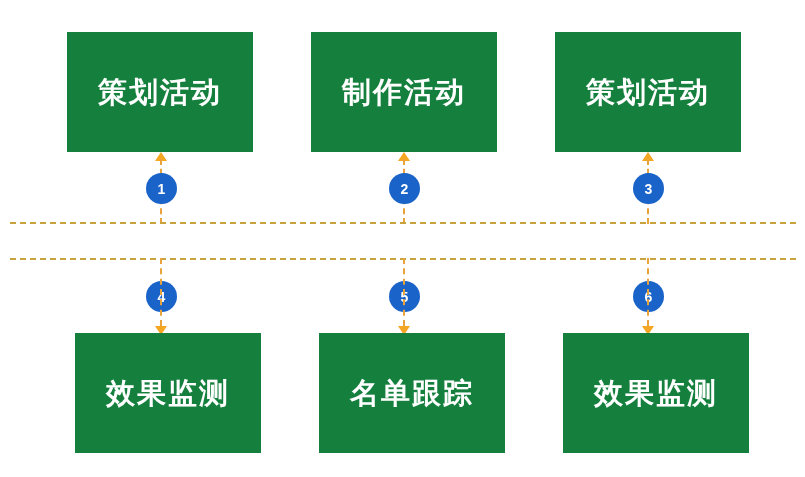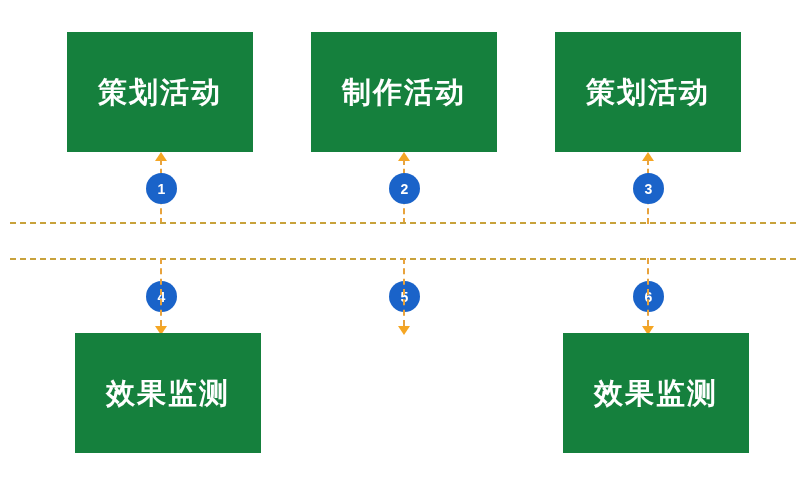--- a/index.html
+++ b/index.html
@@ -187,17 +187,20 @@
     <div class="head"></div>
   </div>
   <div class="connector conn-down down conn-c3">
     <div class="stem"></div>
     <div class="head"></div>
   </div>
 
   <div class="proc-box row-bottom col-1">
     <span class="label">效果监测</span>
   </div>
+  <div class="proc-box row-bottom col-2">
+    <span class="label">名单跟踪</span>
+  </div>
   <div class="proc-box row-bottom col-3">
     <span class="label">效果监测</span>
   </div>
 
 </div>
 
 </body></html>

